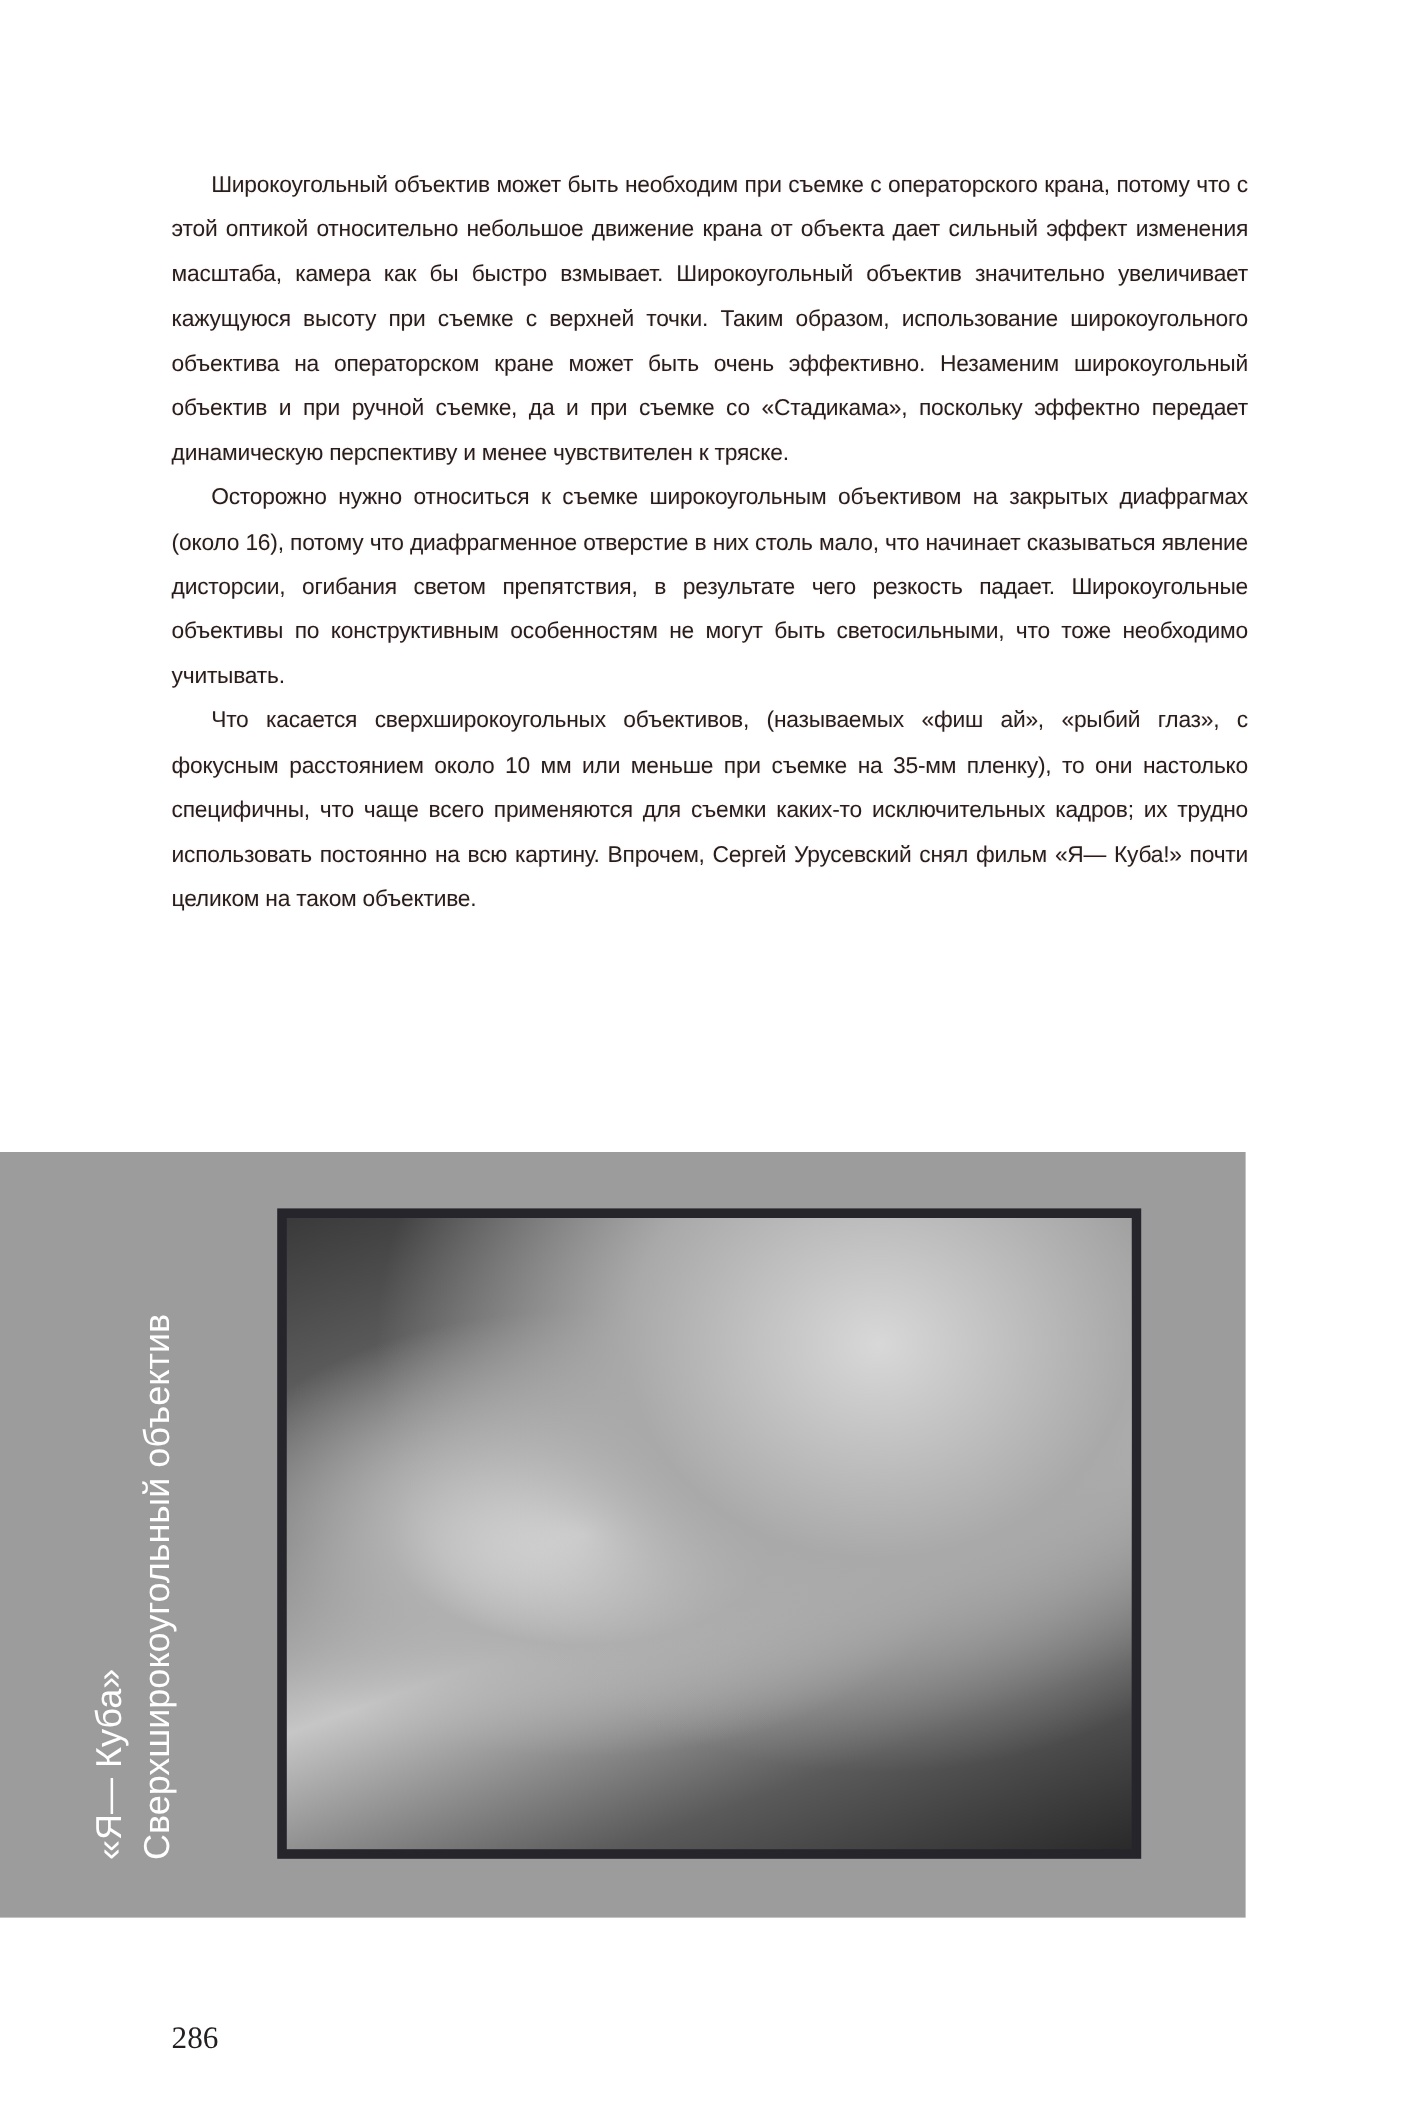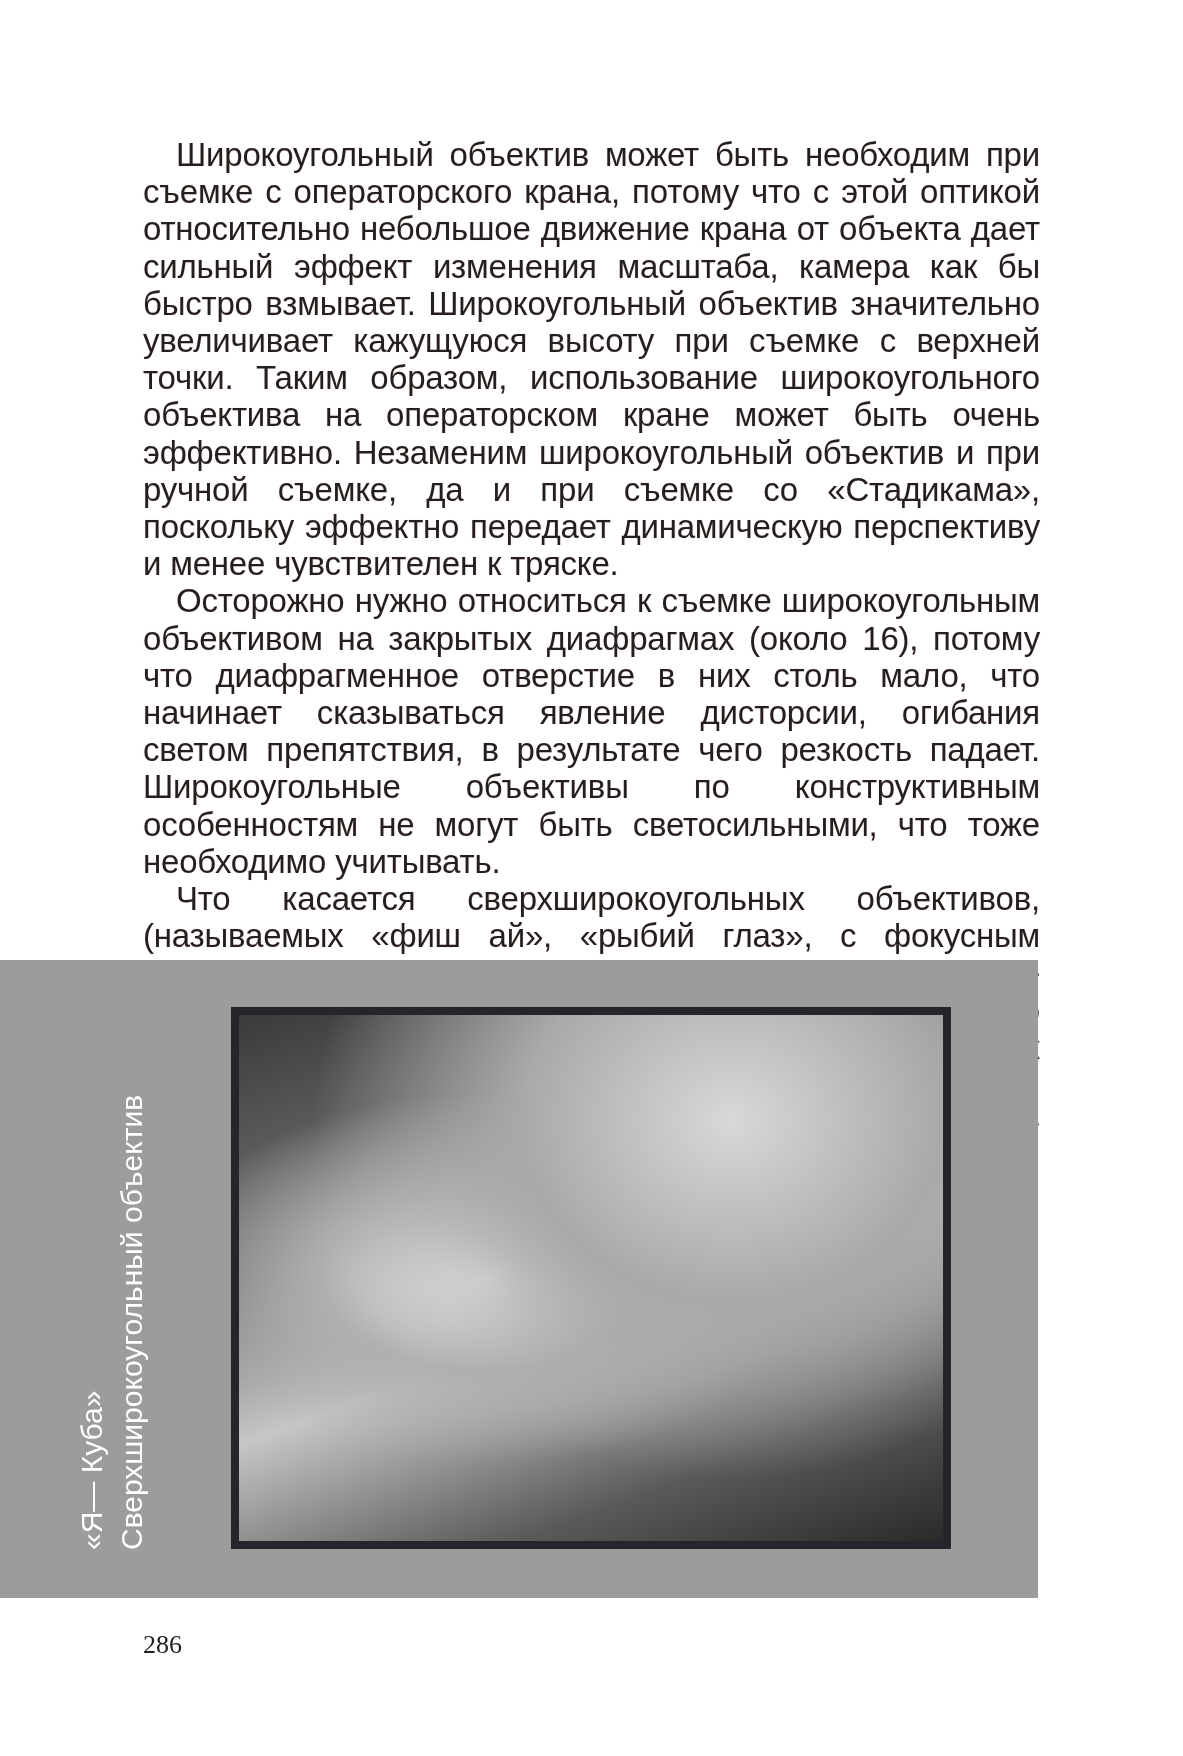--- a/index.html
+++ b/index.html
@@ -1,27 +1,27 @@
 <!DOCTYPE html>
 <html><head>
 <meta charset="utf-8">
 <style>
   html,body{margin:0;padding:0;}
   body{width:1183px;height:1756px;background:#ffffff;position:relative;overflow:hidden;font-family:"Liberation Sans",sans-serif;}
-  .text-block{position:absolute;left:143px;top:136px;width:897px;color:#231f20;font-size:33px;line-height:37.2px;text-align:justify;text-shadow:0 0 2px #fde3dc;}
+  .text-block{position:absolute;left:143px;top:136px;width:897px;color:#231f20;font-size:19px;line-height:37.2px;text-align:justify;text-shadow:0 0 2px #fde3dc;}
   .text-block p{margin:0;text-indent:33px;letter-spacing:-0.2px;}
   .panel{position:absolute;left:0;top:960px;width:1038px;height:638px;background:#9c9c9c;}
   .side-caption{position:absolute;left:72px;top:1010px;width:100px;height:540px;}
   .side-caption .inner{position:absolute;left:0;top:540px;transform-origin:0 0;transform:rotate(-90deg);width:540px;color:#ffffff;font-size:30px;line-height:40px;}
   .photo{position:absolute;left:231px;top:1007px;width:720px;height:542px;background:#26252c;box-sizing:border-box;padding:8px;}
   .photo-inner{width:100%;height:100%;background:
      radial-gradient(ellipse at 70% 20%, #d8d8d8 0%, #a9a9a9 30%, transparent 60%),
      radial-gradient(ellipse at 35% 50%, #f0f0f0 0%, #b0b0b0 25%, transparent 50%),
      linear-gradient(160deg,#3a3a3a 0%,#7a7a7a 35%,#c6c6c6 55%,#5a5a5a 80%,#2a2a2a 100%);}
-  .page-number{position:absolute;left:143px;top:1630px;font-family:"Liberation Serif",serif;font-size:26px;color:#231f20;}
+  .page-number{position:absolute;left:143px;top:1684px;font-family:"Liberation Serif",serif;font-size:26px;color:#231f20;}
 </style>
 </head>
 <body>
 
 <div class="text-block">
   <p>Широкоугольный объектив может быть необходим при съемке с операторского крана, потому что с этой оптикой относительно небольшое движение крана от объекта дает сильный эффект изменения масштаба, камера как бы быстро взмывает. Широкоугольный объектив значительно увеличивает кажущуюся высоту при съемке с верхней точки. Таким образом, использование широкоугольного объектива на операторском кране может быть очень эффективно. Незаменим широкоугольный объектив и при ручной съемке, да и при съемке со «Стадикама», поскольку эффектно передает динамическую перспективу и менее чувствителен к тряске.</p>
   <p>Осторожно нужно относиться к съемке широкоугольным объективом на закрытых диафрагмах (около 16), потому что диафрагменное отверстие в них столь мало, что начинает сказываться явление дисторсии, огибания светом препятствия, в результате чего резкость падает. Широкоугольные объективы по конструктивным особенностям не могут быть светосильными, что тоже необходимо учитывать.</p>
   <p>Что касается сверхширокоугольных объективов, (называемых «фиш ай», «рыбий глаз», с фокусным расстоянием около 10 мм или меньше при съемке на 35-мм пленку), то они настолько специфичны, что чаще всего применяются для съемки каких-то исключительных кадров; их трудно использовать постоянно на всю картину. Впрочем, Сергей Урусевский снял фильм «Я— Куба!» почти целиком на таком объективе.</p>
 </div>
 

